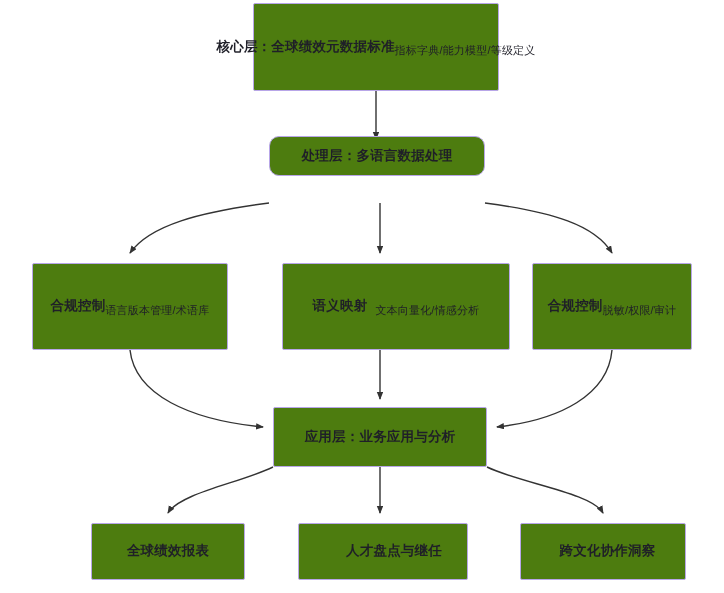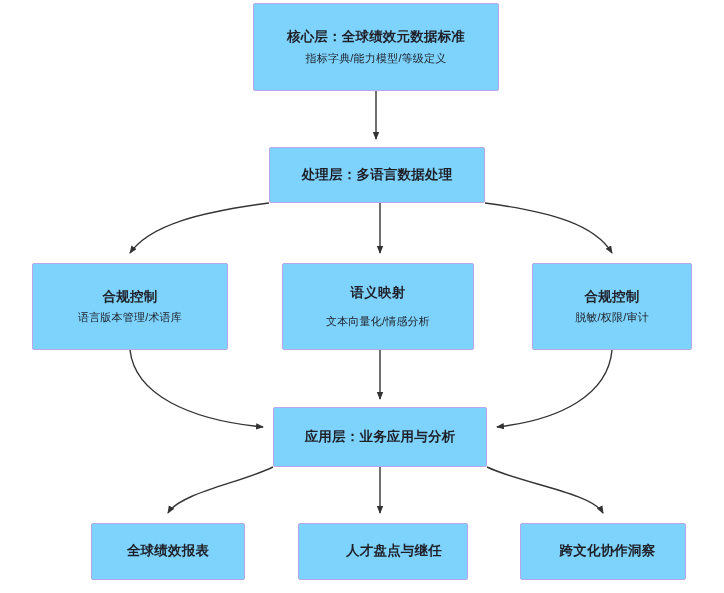--- a/index.html
+++ b/index.html
@@ -23,25 +23,25 @@
     position: absolute;
     left: 0;
     top: 0;
     width: 724px;
     height: 593px;
     pointer-events: none;
   }
   .node {
     position: absolute;
     box-sizing: border-box;
-    background: #7dd3fc;
+    background: #4d7c0f;
     border: 1px solid #b8a6e8;
     border-radius: 2px;
     display: flex;
-    flex-direction: column;
+    flex-direction: row;
     align-items: center;
     justify-content: center;
     color: #1f1f28;
     text-align: center;
     z-index: 2;
   }
   .node .line1 {
     font-weight: bold;
     font-size: 13.5px;
     line-height: 1.1;
@@ -54,23 +54,23 @@
     line-height: 1.1;
     letter-spacing: 0.2px;
     margin-top: 7px;
     white-space: nowrap;
   }
   .node.single .line1 {
     margin: 0;
   }
   
   #node-core      { left: 253px; top: 3px;   width: 246px; height: 88px; }
-  #node-process   { left: 269px; top: 147px; width: 216px; height: 56px; }
+  #node-process   { left: 269px; top: 136px; width: 216px; height: 40px; border-radius: 10px; }
   #node-translate { left: 32px;  top: 263px; width: 196px; height: 87px; }
-  #node-semantic  { left: 282px; top: 263px; width: 192px; height: 87px; gap: 8px; }
+  #node-semantic  { left: 282px; top: 263px; width: 228px; height: 87px; gap: 8px; }
   #node-compliance{ left: 532px; top: 263px; width: 160px; height: 87px; text-align: center; }
   #node-app       { left: 273px; top: 407px; width: 214px; height: 60px; }
   #node-report    { left: 91px;  top: 523px; width: 154px; height: 57px; }
   #node-talent    { left: 298px; top: 523px; width: 170px; height: 57px; padding-left: 22px; }
   #node-culture   { left: 520px; top: 523px; width: 166px; height: 57px; padding-left: 9px; }
 </style>
 </head>
 <body>
 
 <div id="diagram">

